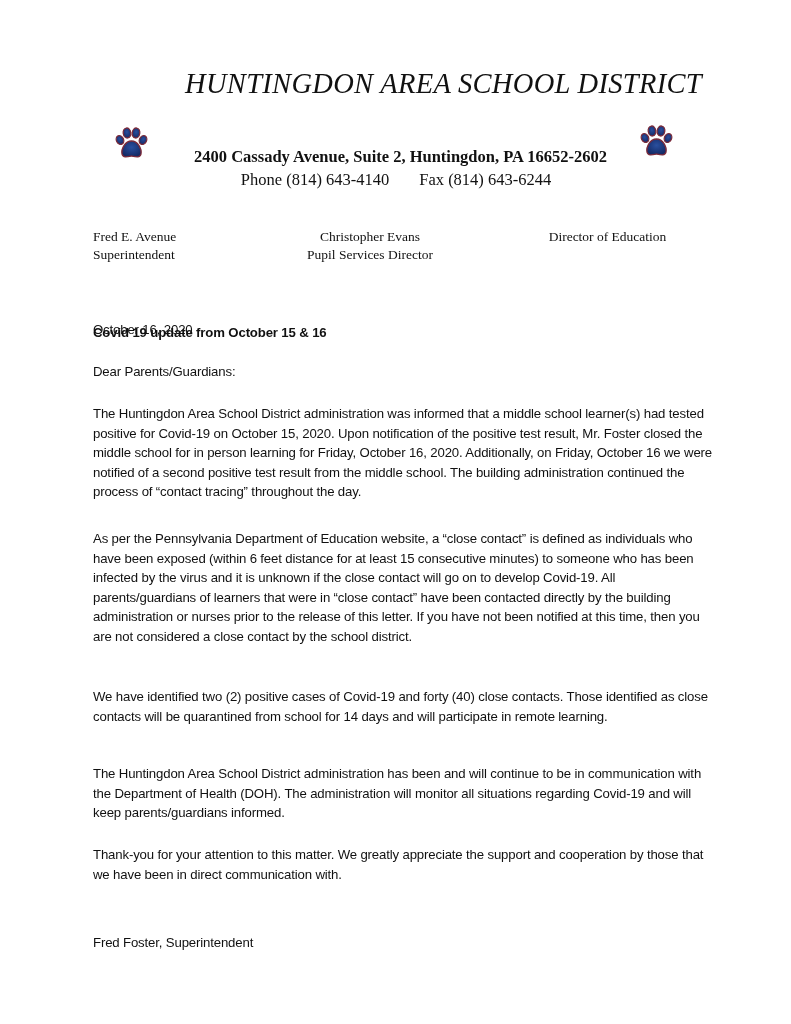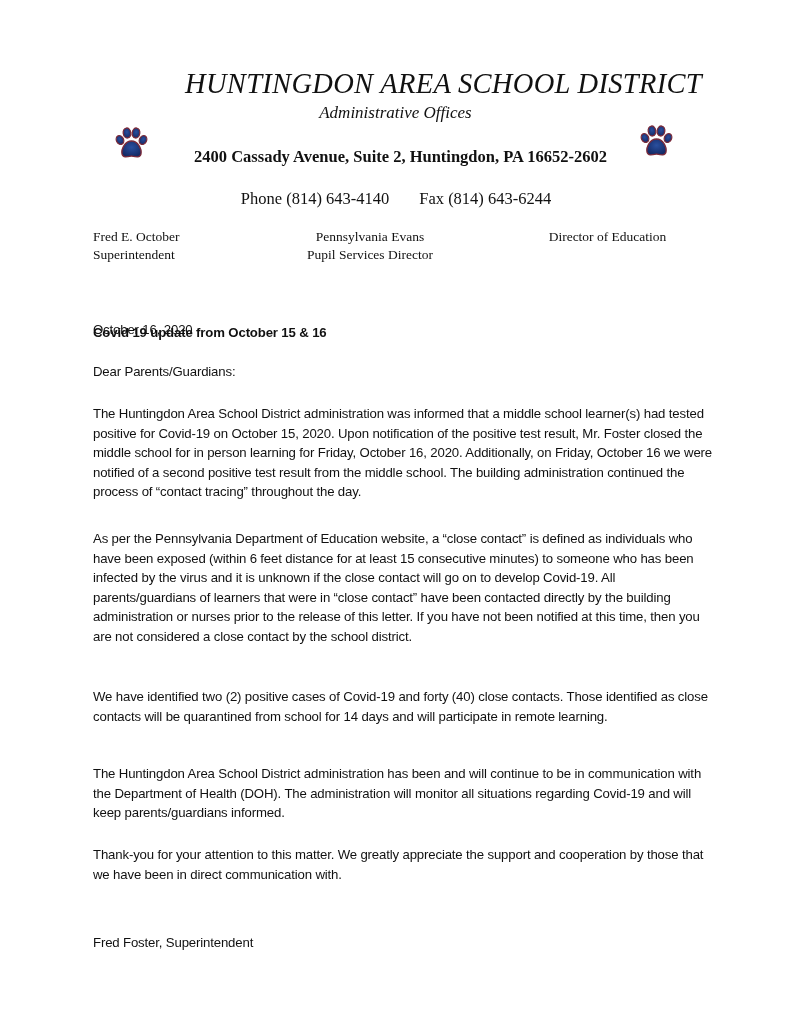--- a/index.html
+++ b/index.html
@@ -61,21 +61,20 @@
       position: absolute;
       left: 0; width: 791px;
       top: 169px;
       text-align: center;
       font-family: "Liberation Serif", "DejaVu Serif", serif;
       font-size: 16.5px;
       color: #111;
       line-height: 22px;
       padding-left: 1px;
       box-sizing: border-box;
-      margin-top: 19px;
     }
     .letterhead-phone .gap { display: inline-block; width: 30px; }
     .paw {
       position: absolute;
       width: 36px;
       height: 36px;
     }
     .paw.left { left: 114px; top: 126px; }
     .paw.right { left: 639px; top: 124px; }
 
@@ -112,21 +111,20 @@
     .p4 { top: 764px; }
     .p5 { top: 845px; }
     .signature { top: 910px; margin-top: 23px; }
   </style>
 </head>
 <body>
 
 <div class="page">
 
   <div class="letterhead-title">HUNTINGDON AREA SCHOOL DISTRICT</div>
-  <div class="letterhead-subtitle">Administrative Offices</div>
 
   <svg class="paw left" viewBox="0 0 36 36" xmlns="http://www.w3.org/2000/svg">
     <defs>
       <radialGradient id="pawg1" cx="50%" cy="40%" r="60%">
         <stop offset="0%" stop-color="#2a4f9e"></stop>
         <stop offset="100%" stop-color="#142a66"></stop>
       </radialGradient>
     </defs>
     <g stroke="#7a2a3a" stroke-width="1.3" fill="url(#pawg1)">
       <ellipse cx="6" cy="14" rx="3.6" ry="4.6" transform="rotate(-25 6 14)"></ellipse>
@@ -152,25 +150,25 @@
       <path d="M17.5 15 C 11 15, 7 23, 8 28 C 9 32, 13 31, 17.5 30 C 22 31, 26 32, 27 28 C 28 23, 24 15, 17.5 15 Z"></path>
     </g>
   </svg>
 
   <div class="letterhead-address">2400 Cassady Avenue, Suite 2, Huntingdon, PA  16652-2602</div>
   <div class="letterhead-phone">
     <span>Phone (814) 643-4140</span><span class="gap"></span><span>Fax (814) 643-6244</span>
   </div>
 
   <div class="staff s1">
-    <span class="name">Fred E. October</span>
+    <span class="name">Fred E. Avenue</span>
     <span class="role">Superintendent</span>
   </div>
   <div class="staff s2">
-    <span class="name">Pennsylvania Evans</span>
+    <span class="name">Christopher Evans</span>
     <span class="role">Pupil Services Director</span>
   </div>
   <div class="staff s3">
     <span class="role">Director of Education</span>
   </div>
 
   <div class="body-text date">October 16, 2020</div>
   <div class="body-text subject">Covid 19 update from October 15 &amp; 16</div>
   <div class="body-text salutation">Dear Parents/Guardians:</div>
 

